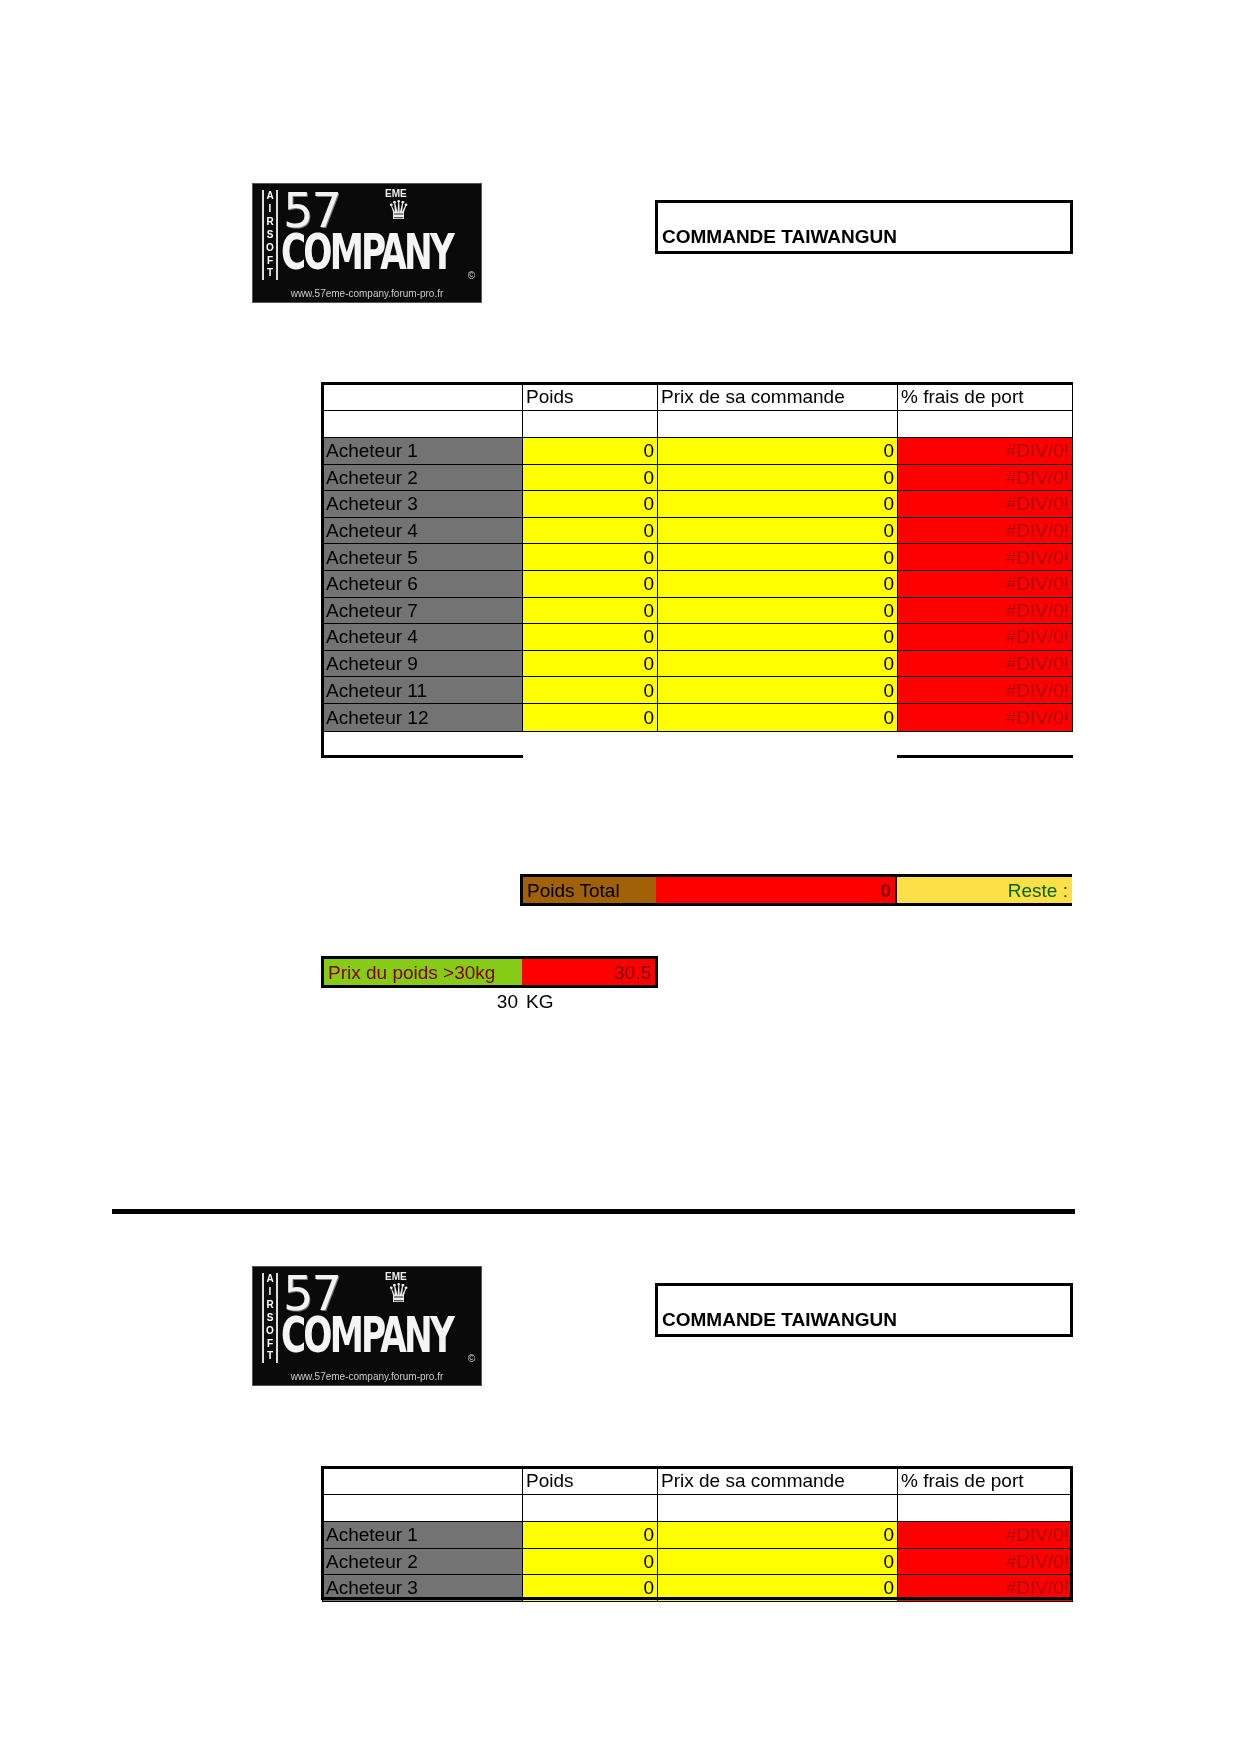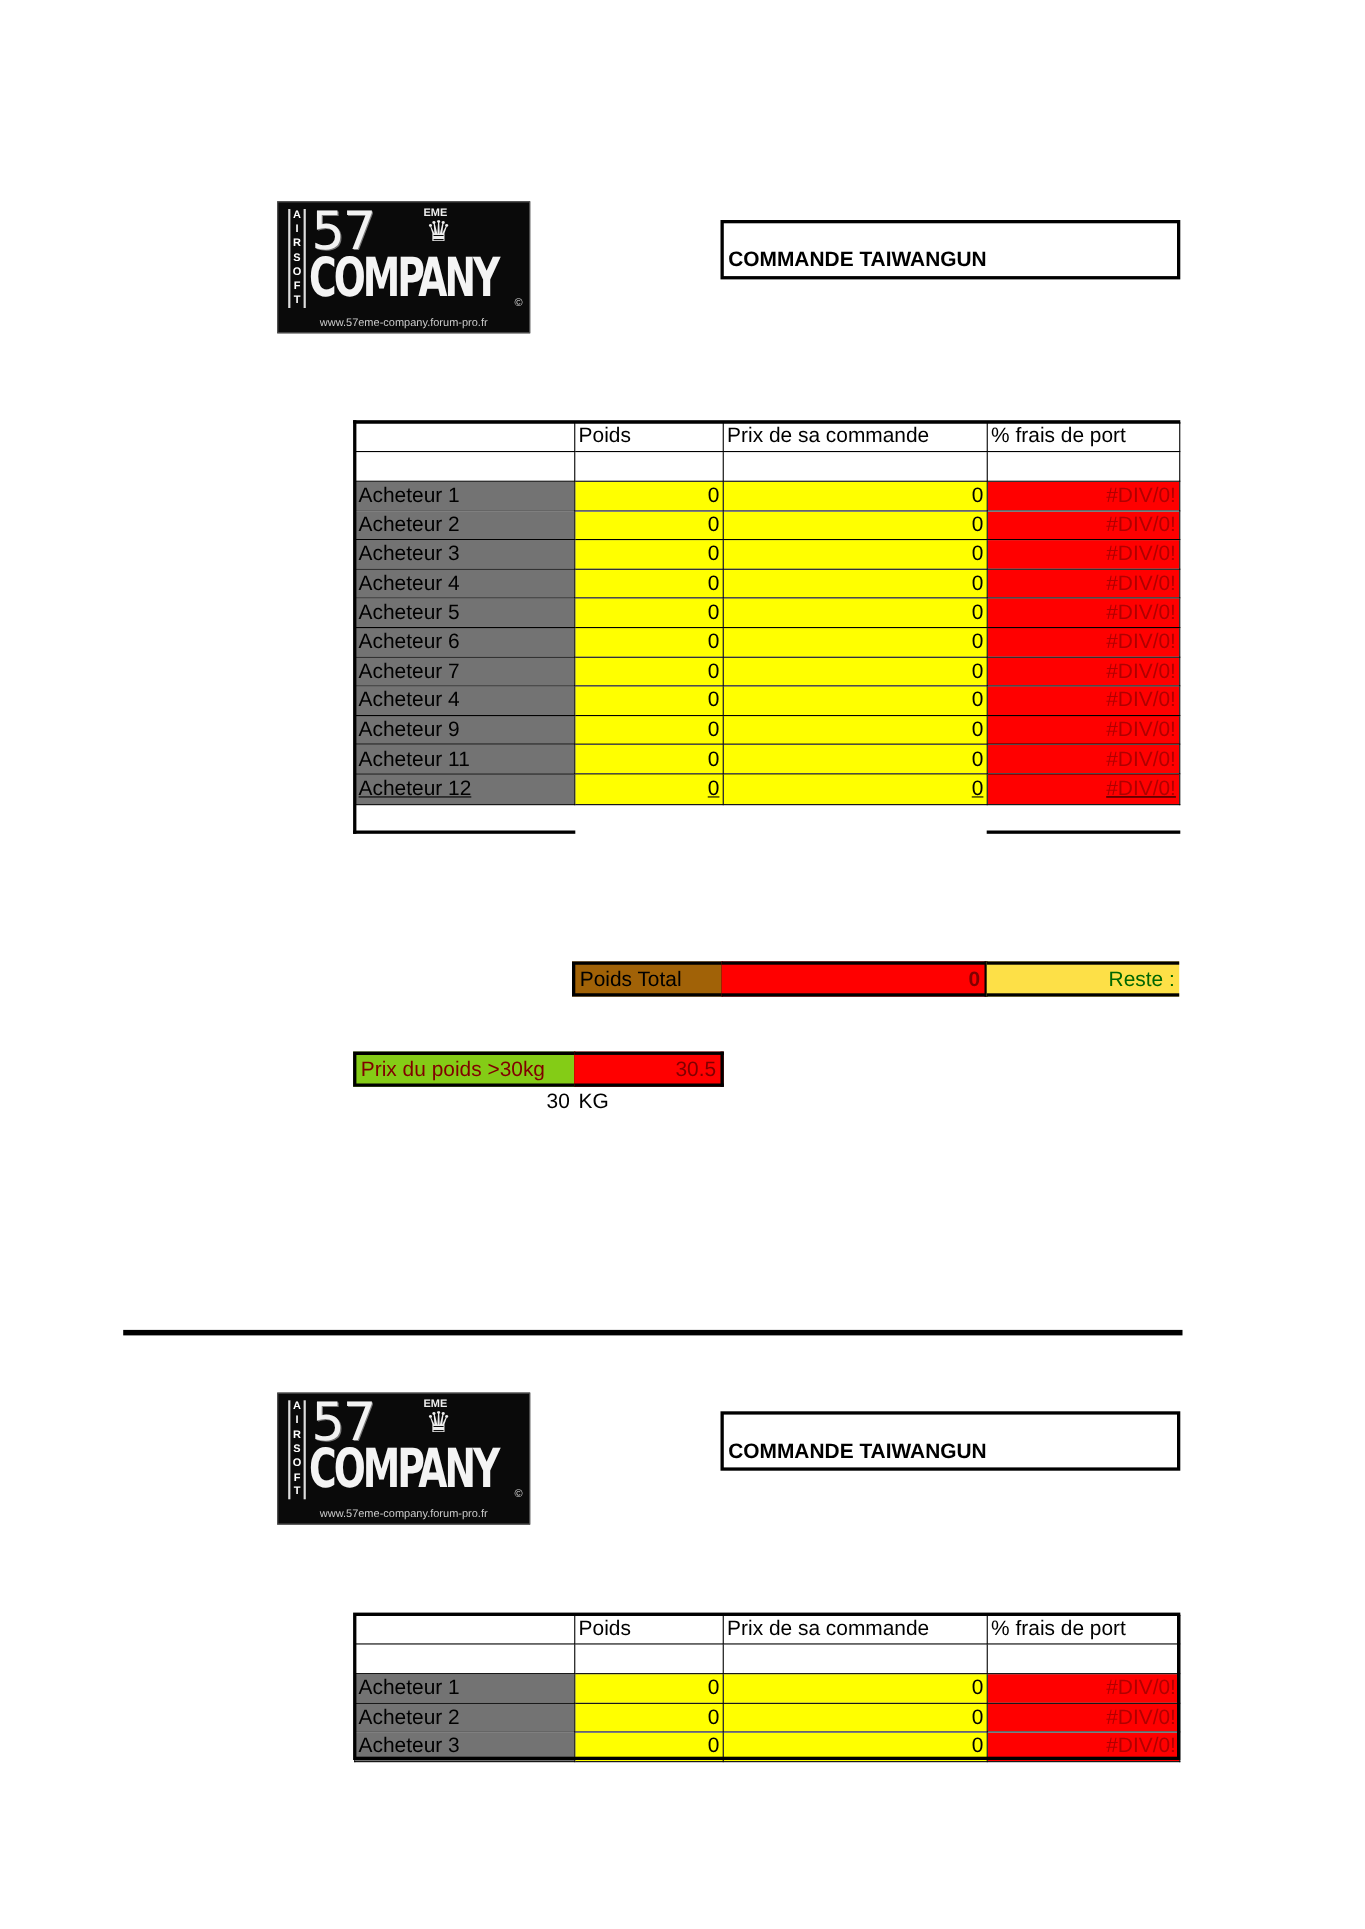--- a/index.html
+++ b/index.html
@@ -171,21 +171,21 @@
         <td class="num yellow">0</td>
         <td class="num yellow">0</td>
         <td class="num red">#DIV/0!</td>
       </tr>
   <tr style="height:26.6px;">
         <td class="name">Acheteur 11</td>
         <td class="num yellow">0</td>
         <td class="num yellow">0</td>
         <td class="num red">#DIV/0!</td>
       </tr>
-  <tr style="height:28px;text-decoration:underline;">
+  <tr style="height:28px;">
         <td class="name">Acheteur 12</td>
         <td class="num yellow">0</td>
         <td class="num yellow">0</td>
         <td class="num red">#DIV/0!</td>
       </tr>
 </tbody>
   </table>
 <div class="outline" style="left:321px; top:382px; width:752px; height:3px; border-width:3px 0 0 0;"></div>
 <div class="outline" style="left:321px; top:382px; width:3px; height:376px; border-width:0 0 0 3px;"></div>
 <div class="outline" style="left:321px; top:755px; width:202px; height:3px; border-width:3px 0 0 0;"></div>

